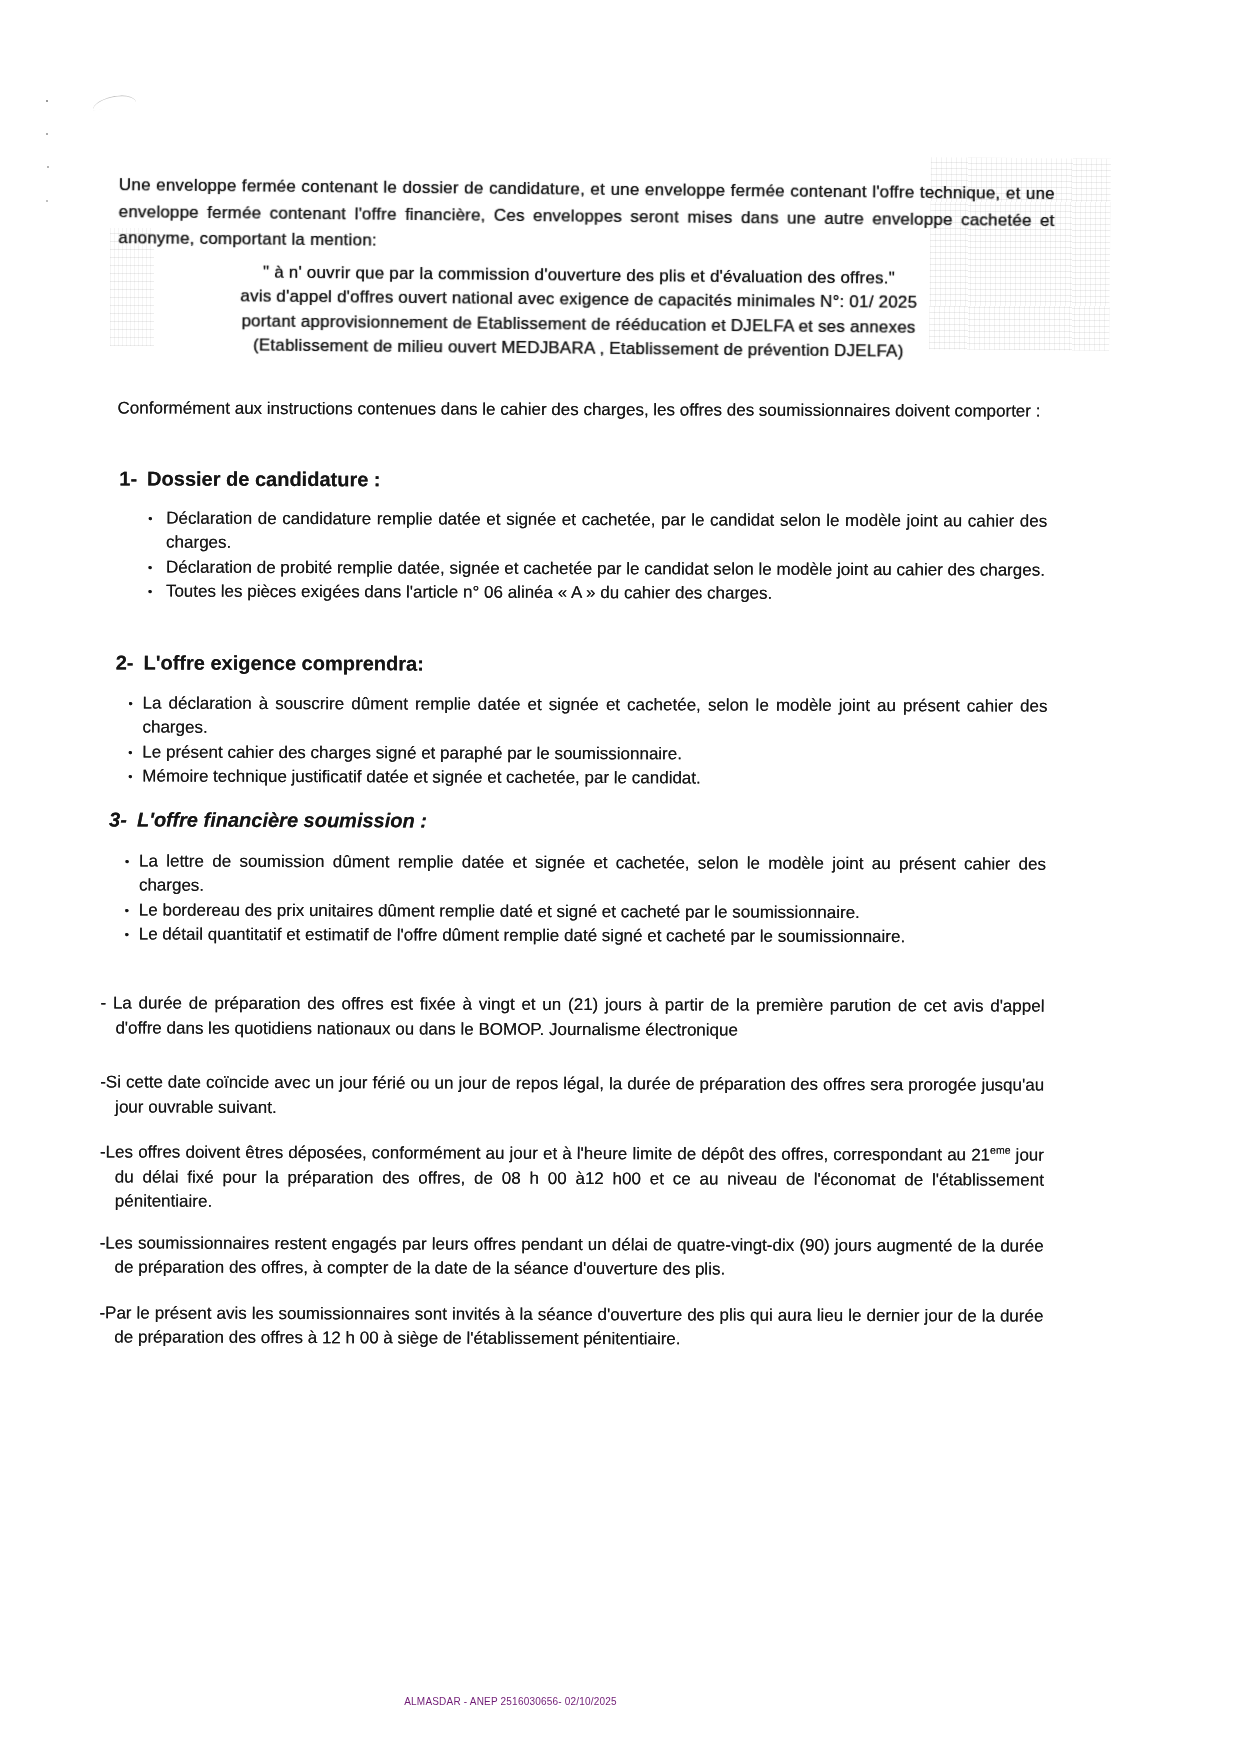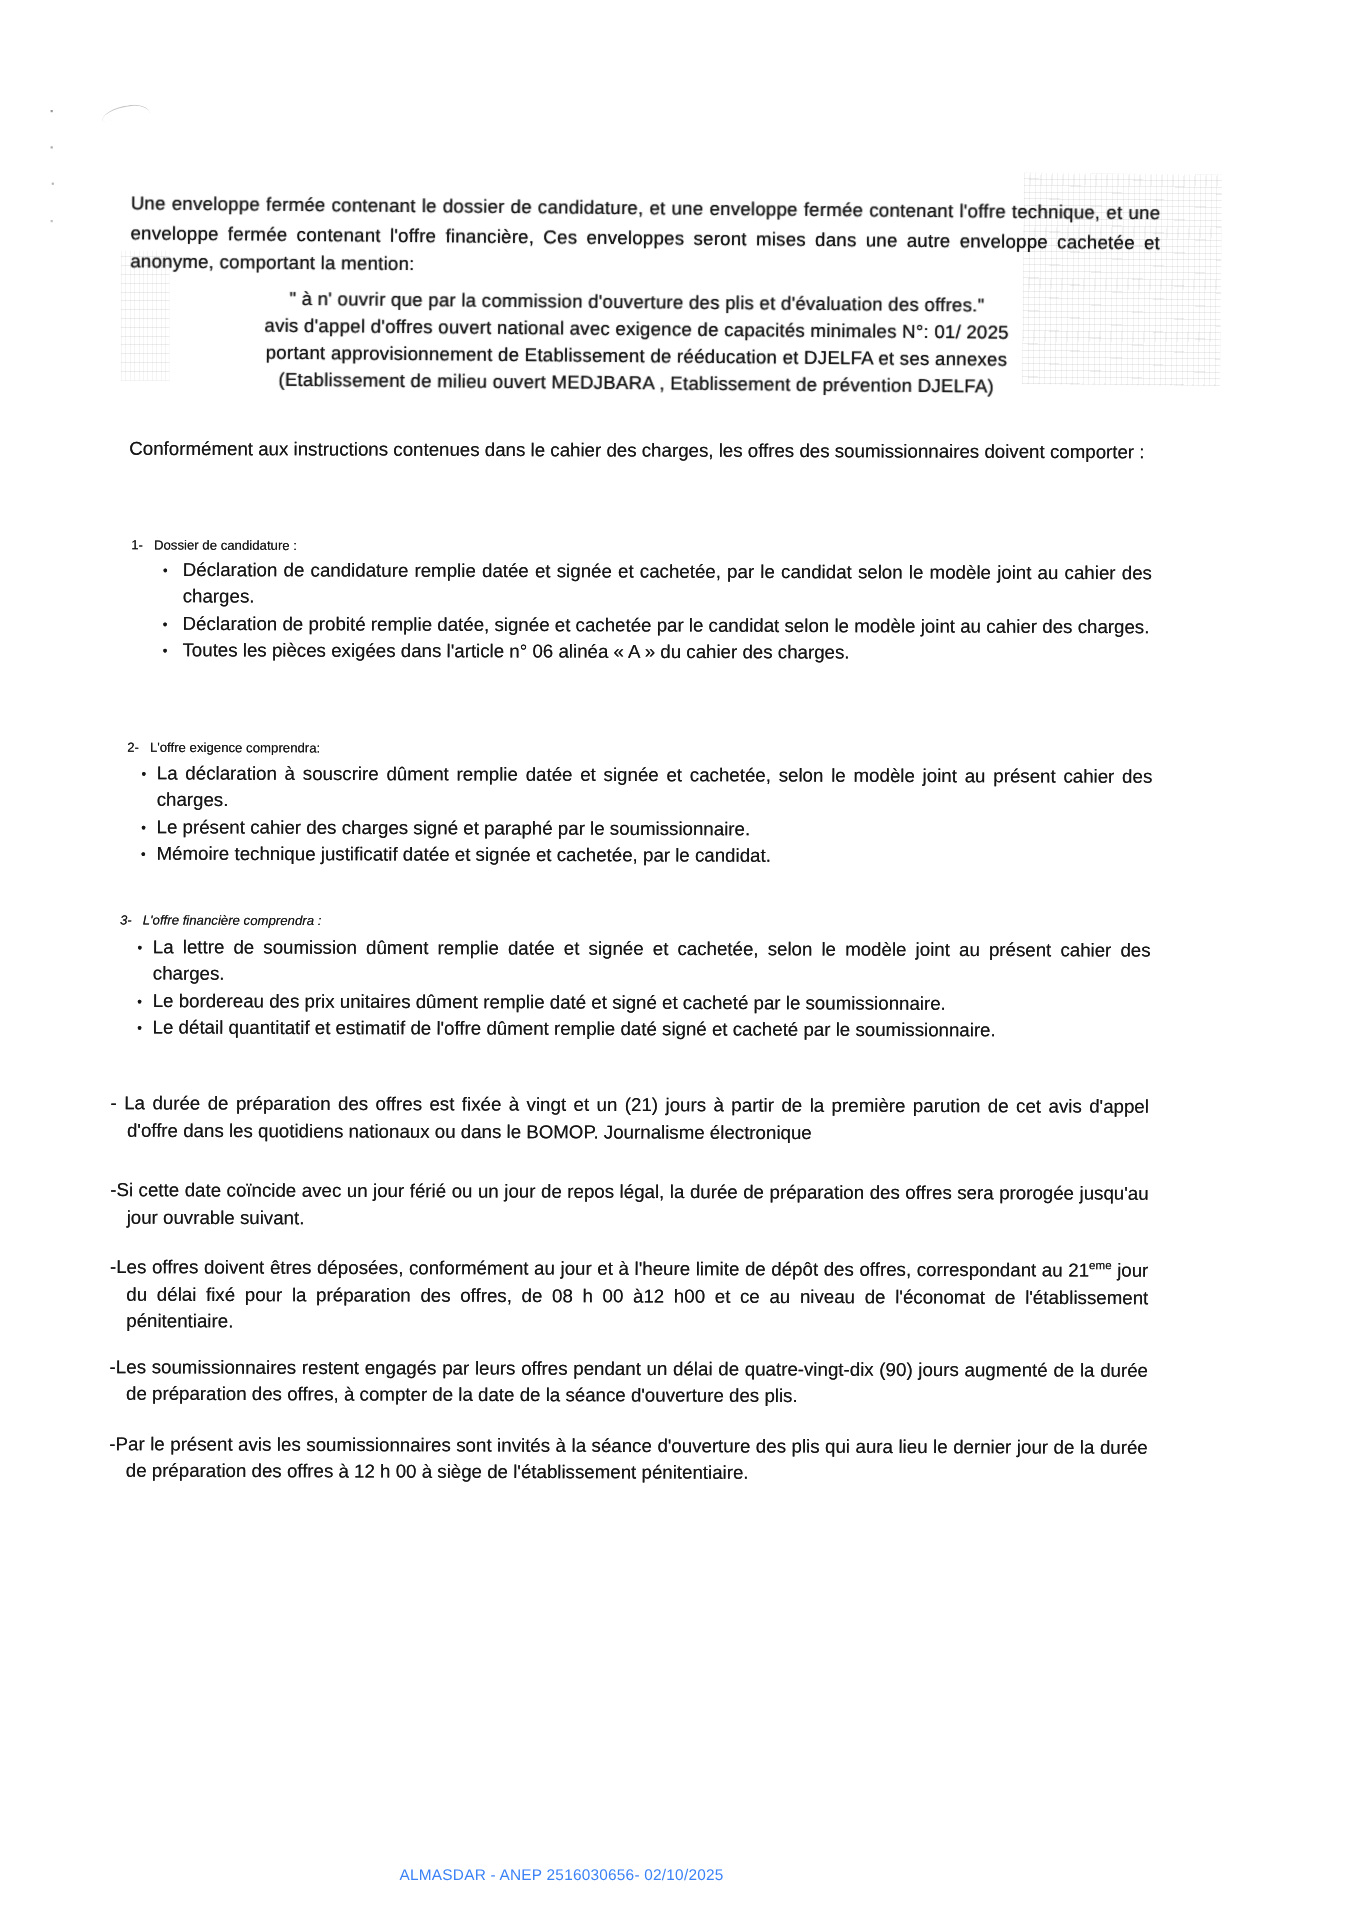--- a/index.html
+++ b/index.html
@@ -59,21 +59,21 @@
 
   
   .body-block {
     position:absolute; left:0; top:0; width:1240px; height:1754px;
     transform:rotate(.2deg); transform-origin:left top;
   }
   .instructions {
     position:absolute; left:119px; top:396px; width:932px;
     line-height:24.6px; text-align:justify;
   }
-  .sec-h { position:absolute; font-weight:normal; font-size:12px; white-space:nowrap;margin-top:21px; }
+  .sec-h { position:absolute; font-weight:bold; font-size:20px; white-space:nowrap; }
   .sec-h .num { margin-right:10px; }
   .h1pos { left:121px; top:467px; }
   .h2pos { left:118px; top:651px; }
   .h3pos { left:112px; top:808px; font-style:italic; }
 
   ul.list { list-style:none; position:absolute; }
   ul.list li {
     position:relative; line-height:24.3px; text-align:justify;
   }
   .list1 { left:146px; top:506px; width:903px; }
@@ -89,21 +89,21 @@
     line-height:24.5px; text-align:justify;
     padding-left:15px; text-indent:-15px;
   }
   .note-gap-a { margin-bottom:30px; }
   .note-gap-b { margin-bottom:21px; }
   .note-gap-c { margin-bottom:17px; }
   .note sup { font-size:10.5px; line-height:0; vertical-align:super; }
 
   .footer {
     position:absolute; left:0; top:1696px; width:1021px;
-    text-align:center; font-size:14px; color:#3b82f6; letter-spacing:.2px;
+    text-align:center; font-size:10px; color:#701a75; letter-spacing:.2px;
   }
 </style>
 </head>
 <body>
 
 <div class="page">
 
   <div class="mark-squiggle"></div>
   <div class="mark-dots"></div>
 
@@ -136,21 +136,21 @@
     <div class="sec-h h2pos">
       <span class="num">2-</span><span class="ttl">L'offre exigence comprendra:</span>
     </div>
     <ul class="list list2">
       <li>La déclaration à souscrire dûment remplie datée et signée et cachetée, selon le modèle joint au présent cahier des charges.</li>
       <li>Le présent cahier des charges signé et paraphé par le soumissionnaire.</li>
       <li>Mémoire technique justificatif datée et signée et cachetée, par le candidat.</li>
     </ul>
 
     <div class="sec-h h3pos">
-      <span class="num">3-</span><span class="ttl">L'offre financière comprendra :</span>
+      <span class="num">3-</span><span class="ttl">L'offre financière soumission :</span>
     </div>
     <ul class="list list3">
       <li>La lettre de soumission dûment remplie datée et signée et cachetée, selon le modèle joint au présent cahier des charges.</li>
       <li>Le bordereau des prix unitaires dûment remplie daté et signé et cacheté par le soumissionnaire.</li>
       <li>Le détail quantitatif et estimatif de l'offre dûment remplie daté signé et cacheté par le soumissionnaire.</li>
     </ul>
 
     <div class="notes">
       <p class="note note-gap-a">- La durée de préparation des offres est fixée à vingt et un (21) jours à partir de la première parution de cet avis d'appel d'offre dans les quotidiens nationaux ou dans le BOMOP. Journalisme électronique</p>
       <p class="note note-gap-b">-Si cette date coïncide avec un jour férié ou un jour de repos légal, la durée de préparation des offres sera prorogée jusqu'au jour ouvrable suivant.</p>

